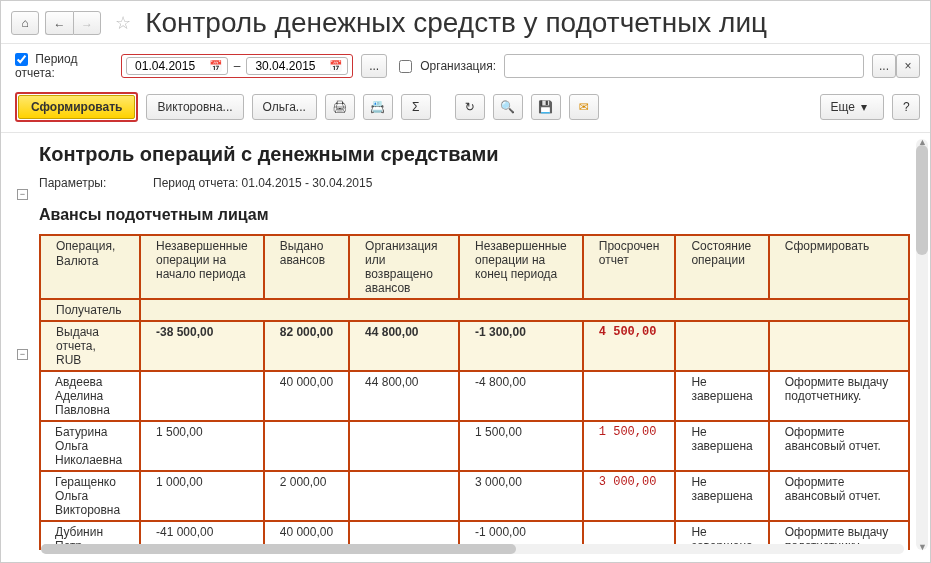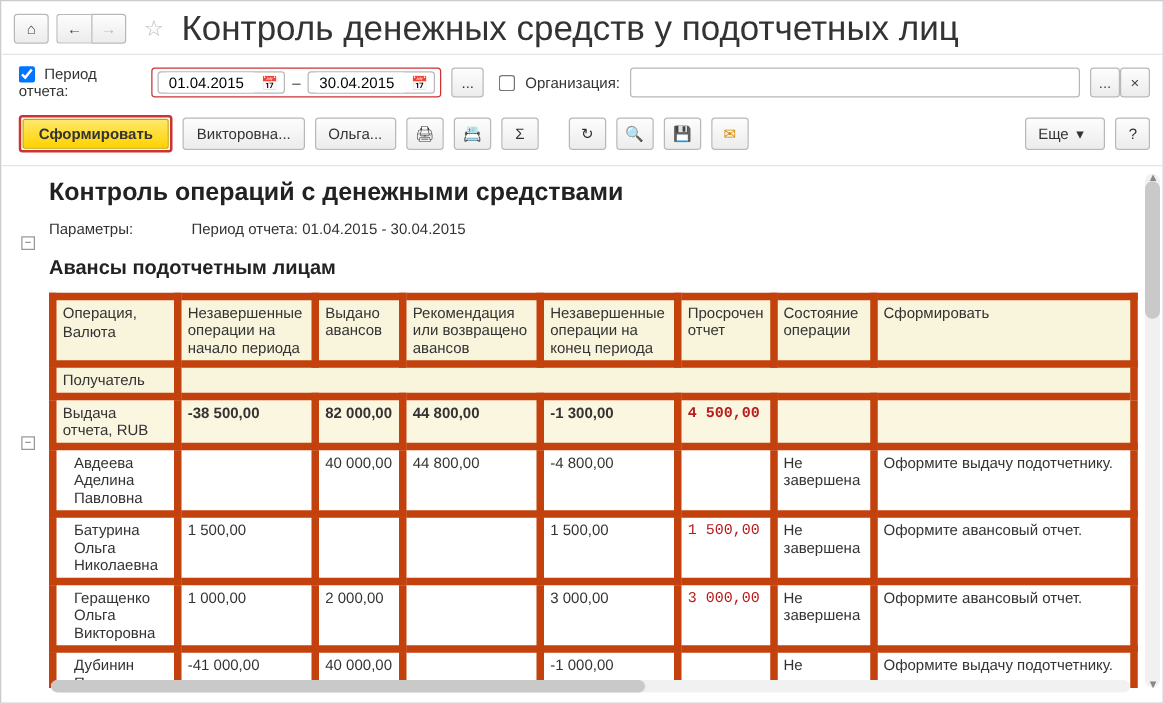--- a/index.html
+++ b/index.html
@@ -164,22 +164,22 @@
     font-size:16px;
     font-weight:700;
     color:#222;
     margin: 6px 0 10px 0;
   }
   table.data{
     border-collapse:collapse;
     width:100%;
   }
   table.data th, table.data td{
-    border:6px solid #c2410c;
-    padding:3px 5px;
+    border:2px solid #c2410c;
+    padding:3px 15px;
     text-align:left;
     vertical-align:top;
     font-size:12px;
   }
   table.data th{
     background:#f9f4dc;
     font-weight:400;
     color:#333;
   }
   th.red-h{ color:#b33;}
@@ -332,21 +332,21 @@
       <thead>
         <tr>
           <th rowspan="1" style="width:100px">
             <div class="col-hdr-stack">
               <div>Операция,</div>
               <div>Валюта</div>
             </div>
           </th>
           <th style="width:110px">Незавершенные операции на начало периода</th>
           <th style="width:70px">Выдано авансов</th>
-          <th style="width:110px">Рекомендация или возвращено авансов</th>
+          <th style="width:110px">Организация или возвращено авансов</th>
           <th style="width:110px">Незавершенные операции на конец периода</th>
           <th class="red-h" style="width:75px">Просрочен отчет</th>
           <th style="width:80px">Состояние операции</th>
           <th>Сформировать</th>
         </tr>
         <tr>
           <th>Получатель</th>
           <th colspan="7" style="padding:0;border-top:none;border-bottom:none;background:#f9f4dc"></th>
         </tr>
       </thead>

